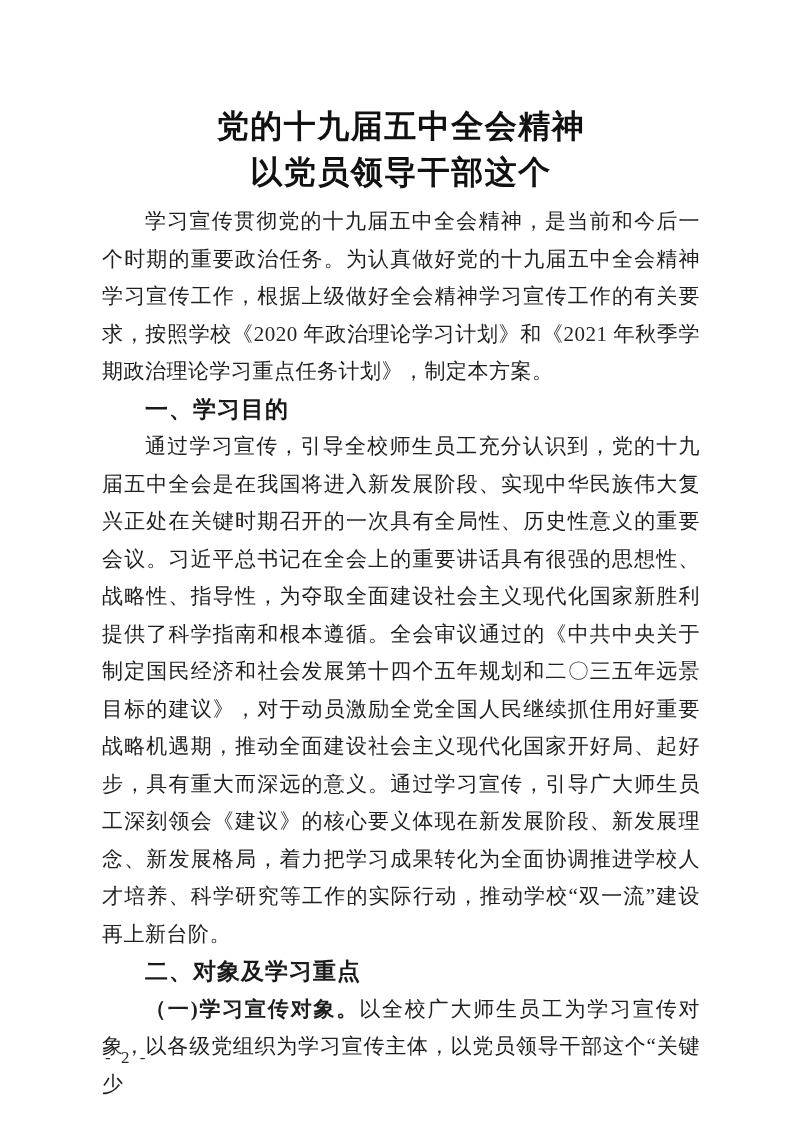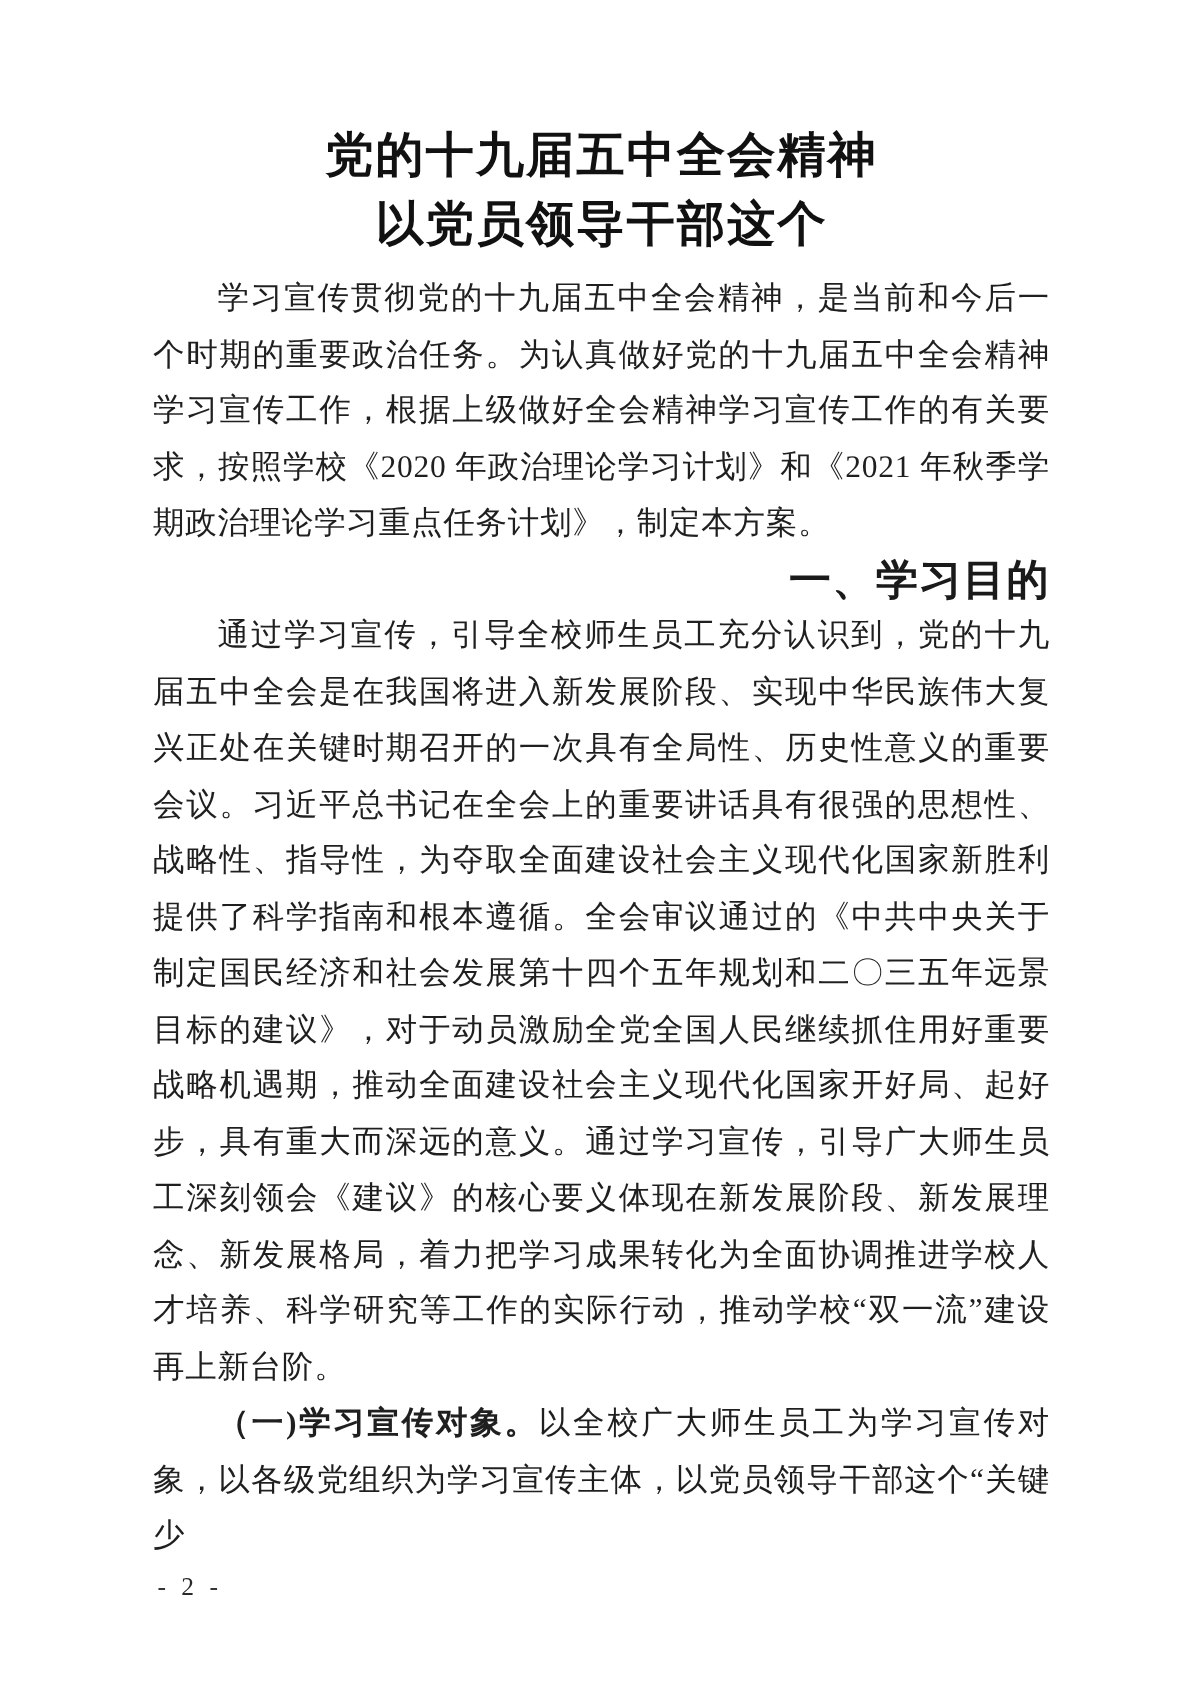--- a/index.html
+++ b/index.html
@@ -14,21 +14,21 @@
     background: #ffffff;
     overflow: hidden;
     color: #1f1f1f;
     font-family: "Liberation Serif", "DejaVu Serif", serif;
   }
   .content {
     position: absolute;
     left: 102px;
     top: 0;
     width: 598px;
-    padding-top: 80px;
+    padding-top: 103px;
     box-sizing: content-box;
   }
   .doc-title {
     margin: 0 0 8px 0;
     font-size: 32px;
     line-height: 46px;
     font-weight: bold;
     text-align: center;
     letter-spacing: 1.5px;
     color: #111111;
@@ -41,28 +41,27 @@
     font-size: 21px;
     line-height: 37.5px;
     letter-spacing: 0.5px;
     text-align: justify;
     text-justify: inter-character;
     text-indent: 43px;
     color: #1f1f1f;
   }
   .section-heading {
     margin: 0;
-    font-size: 28px;
+    font-size: 23px;
     line-height: 37.5px;
     font-weight: bold;
     font-family: "Liberation Sans", "DejaVu Sans", sans-serif;
     letter-spacing: 1px;
     text-indent: 43px;
     color: #1a1a1a;
-    text-align: right;
   }
   .lead-bold {
     font-weight: bold;
   }
   .footer-page-number {
     position: absolute;
     left: 105px;
     top: 1048px;
     font-size: 17px;
     letter-spacing: 3px;
@@ -80,19 +79,20 @@
       <span class="title-line">党的十九届五中全会精神</span>
       <span class="title-line">以党员领导干部这个</span>
     </h1>
 
     <p class="body-para">学习宣传贯彻党的十九届五中全会精神，是当前和今后一个时期的重要政治任务。为认真做好党的十九届五中全会精神学习宣传工作，根据上级做好全会精神学习宣传工作的有关要求，按照学校《2020 年政治理论学习计划》和《2021 年秋季学期政治理论学习重点任务计划》，制定本方案。</p>
 
     <h2 class="section-heading">一、学习目的</h2>
 
     <p class="body-para">通过学习宣传，引导全校师生员工充分认识到，党的十九届五中全会是在我国将进入新发展阶段、实现中华民族伟大复兴正处在关键时期召开的一次具有全局性、历史性意义的重要会议。习近平总书记在全会上的重要讲话具有很强的思想性、战略性、指导性，为夺取全面建设社会主义现代化国家新胜利提供了科学指南和根本遵循。全会审议通过的《中共中央关于制定国民经济和社会发展第十四个五年规划和二〇三五年远景目标的建议》，对于动员激励全党全国人民继续抓住用好重要战略机遇期，推动全面建设社会主义现代化国家开好局、起好步，具有重大而深远的意义。通过学习宣传，引导广大师生员工深刻领会《建议》的核心要义体现在新发展阶段、新发展理念、新发展格局，着力把学习成果转化为全面协调推进学校人才培养、科学研究等工作的实际行动，推动学校“双一流”建设再上新台阶。</p>
 
+    <h2 class="section-heading">二、对象及学习重点</h2>
 
     <p class="body-para"><span class="lead-bold">（一)学习宣传对象。</span><span>以全校广大师生员工为学习宣传对象，以各级党组织为学习宣传主体，以党员领导干部这个“关键少</span></p>
 
   </div>
 
   <div class="footer-page-number">- 2 -</div>
 </div>
 
 </body></html>

